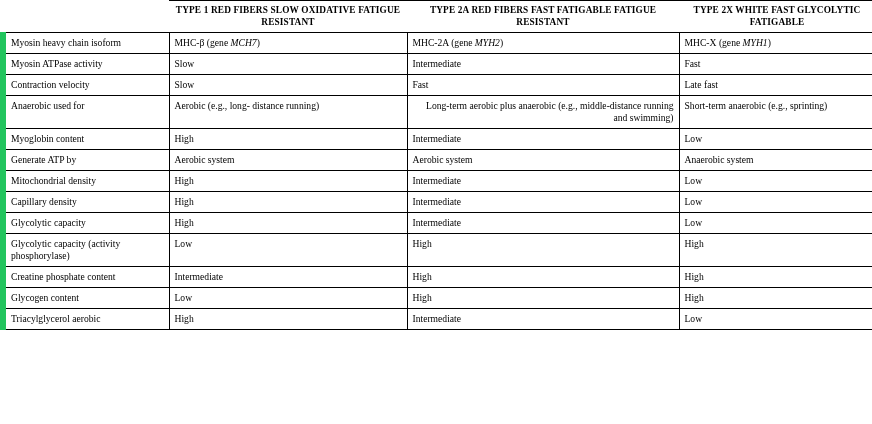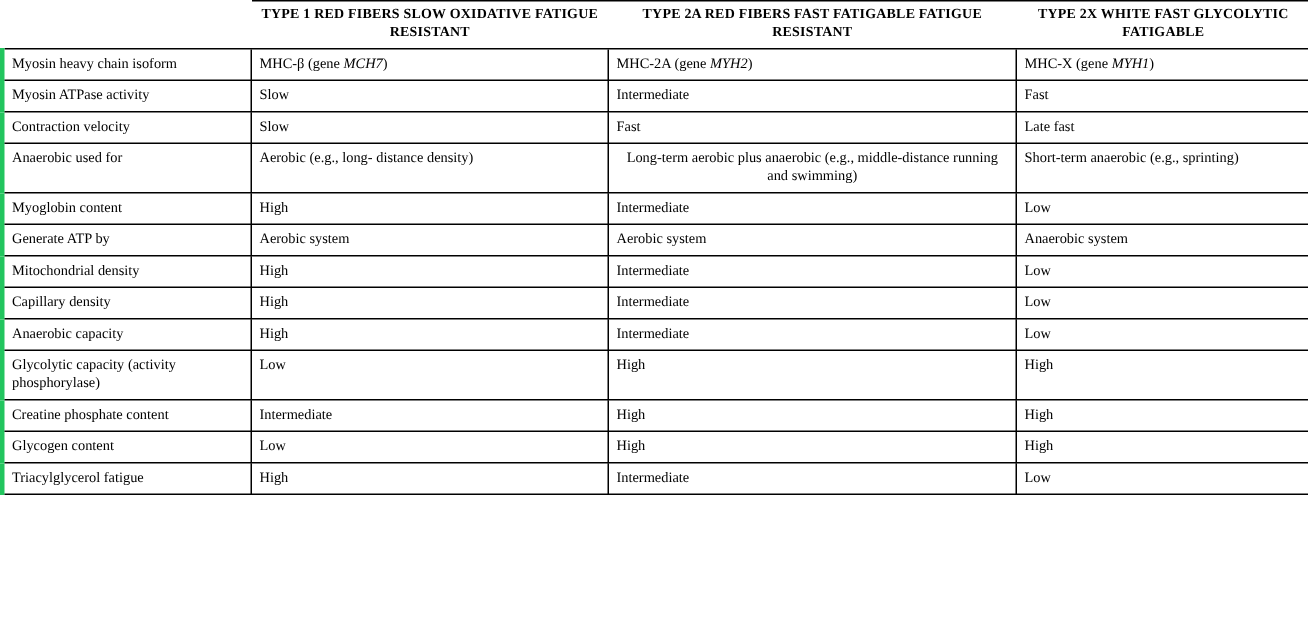--- a/index.html
+++ b/index.html
@@ -53,30 +53,30 @@
     background: #ffffff;
   }
   thead th.hdr {
     border-left: none;
     border-right: none;
   }
   tbody td {
     font-size: 9.6px;
   }
   tbody tr td:first-child {
-    border-left: 3px solid #22c55e;
+    border-left: 6px solid #22c55e;
   }
   tbody tr td:last-child {
     border-right: 1px solid #000000;
   }
   tbody tr:last-child td {
     border-bottom: 1px solid #000000;
   }
   .center-cell {
-    text-align: center;
+    text-align: right;
   }
   em { font-style: italic; }
 </style>
 </head>
 <body>
 
 <div class="table-wrap">
   <table class="muscle-fiber-table">
     <colgroup>
       <col class="c0">
@@ -106,21 +106,21 @@
         <td>Fast</td>
       </tr>
       <tr>
         <td>Contraction velocity</td>
         <td>Slow</td>
         <td>Fast</td>
         <td>Late fast</td>
       </tr>
       <tr>
         <td>Anaerobic used for</td>
-        <td>Aerobic (e.g., long- distance density)</td>
+        <td>Aerobic (e.g., long- distance running)</td>
         <td class="center-cell">Long-term aerobic plus anaerobic (e.g., middle-distance running and swimming)</td>
         <td>Short-term anaerobic (e.g., sprinting)</td>
       </tr>
       <tr>
         <td>Myoglobin content</td>
         <td>High</td>
         <td>Intermediate</td>
         <td>Low</td>
       </tr>
       <tr>
@@ -135,21 +135,21 @@
         <td>Intermediate</td>
         <td>Low</td>
       </tr>
       <tr>
         <td>Capillary density</td>
         <td>High</td>
         <td>Intermediate</td>
         <td>Low</td>
       </tr>
       <tr>
-        <td>Anaerobic capacity</td>
+        <td>Glycolytic capacity</td>
         <td>High</td>
         <td>Intermediate</td>
         <td>Low</td>
       </tr>
       <tr>
         <td>Glycolytic capacity (activity phosphorylase)</td>
         <td>Low</td>
         <td>High</td>
         <td>High</td>
       </tr>
@@ -159,20 +159,20 @@
         <td>High</td>
         <td>High</td>
       </tr>
       <tr>
         <td>Glycogen content</td>
         <td>Low</td>
         <td>High</td>
         <td>High</td>
       </tr>
       <tr>
-        <td>Triacylglycerol fatigue</td>
+        <td>Triacylglycerol aerobic</td>
         <td>High</td>
         <td>Intermediate</td>
         <td>Low</td>
       </tr>
     </tbody>
   </table>
 </div>
 
 </body></html>

